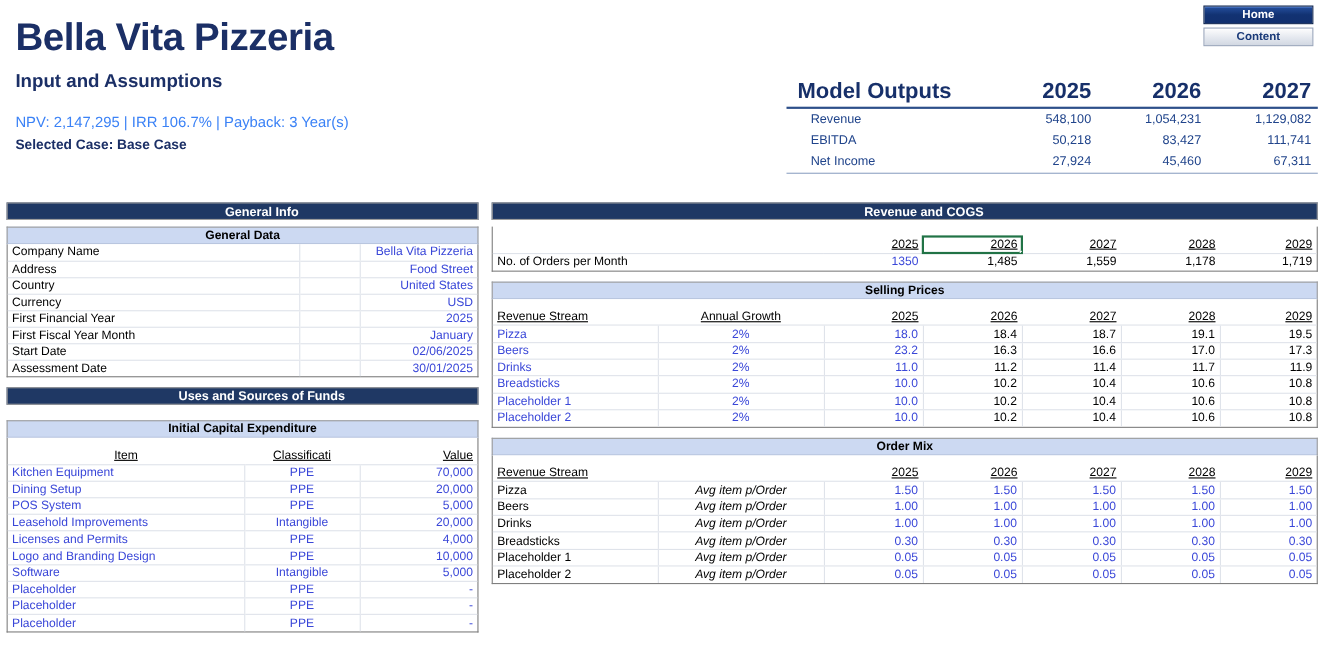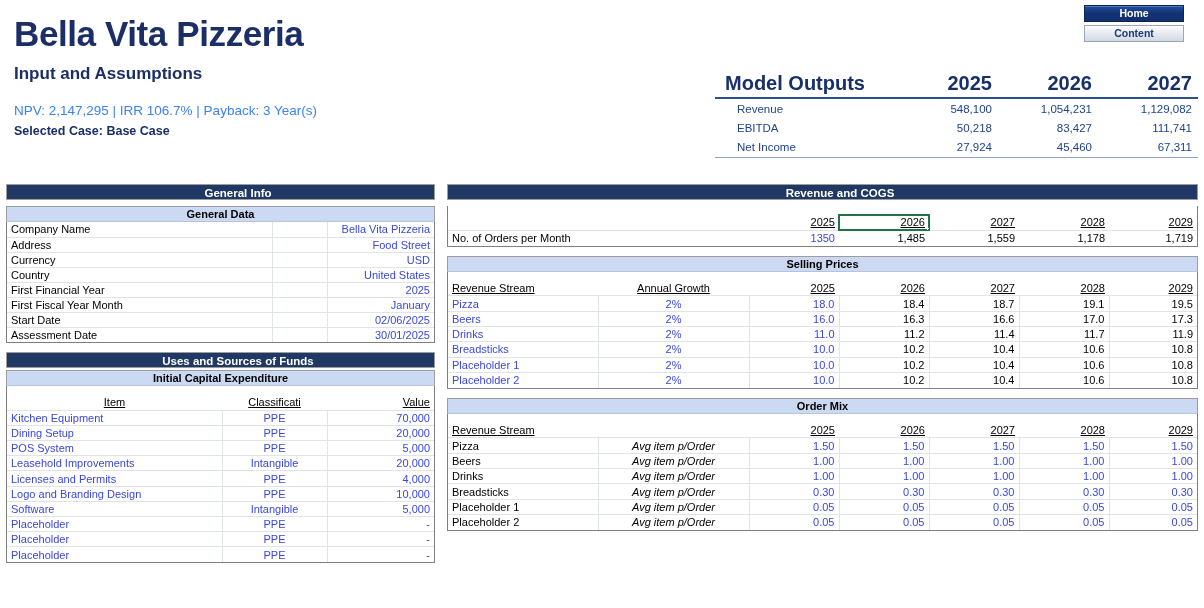--- a/index.html
+++ b/index.html
@@ -19,21 +19,21 @@
   .page {
     position: relative;
     width: 1204px;
     height: 608px;
   }
 
   
   .navbtns {
     position: absolute;
     top: 5px;
-    right: 20px;
+    right: 10px;
     width: 100px;
     display: flex;
     flex-direction: column;
     gap: 3px;
     z-index: 20;
   }
   .navbtn {
     height: 17px;
     line-height: 15px;
     text-align: center;
@@ -214,21 +214,21 @@
   .left-panel {
     position: absolute;
     left: 6px;
     top: 184px;
     width: 429px;
   }
   .gen-info-bar { width: 429px; }
   .gd-box { width: 429px; margin-top: 6px; }
   .gd-box table.grid td { height: 15px; }
   .uses-bar { width: 429px; margin-top: 9px; }
-  .capex-box { width: 429px; margin-top: 2px; }
+  .capex-box { width: 429px; margin-top: 14px; }
   .capex-box table.grid td { height: 15.2px; }
   .spacer-row td { height: 9px !important; border-bottom: none !important; }
 
   
   .right-panel {
     position: absolute;
     left: 447px;
     top: 184px;
     width: 751px;
   }
@@ -320,28 +320,28 @@
               <td class="l black">Company Name</td>
               <td class="vsep"></td>
               <td class="r blue vsep">Bella Vita Pizzeria</td>
             </tr>
             <tr>
               <td class="l black">Address</td>
               <td class="vsep"></td>
               <td class="r blue vsep">Food Street</td>
             </tr>
             <tr>
+              <td class="l black">Country</td>
+              <td class="vsep"></td>
+              <td class="r blue vsep">United States</td>
+            </tr>
+            <tr>
               <td class="l black">Currency</td>
               <td class="vsep"></td>
               <td class="r blue vsep">USD</td>
-            </tr>
-            <tr>
-              <td class="l black">Country</td>
-              <td class="vsep"></td>
-              <td class="r blue vsep">United States</td>
             </tr>
             <tr>
               <td class="l black">First Financial Year</td>
               <td class="vsep"></td>
               <td class="r blue vsep">2025</td>
             </tr>
             <tr>
               <td class="l black">First Fiscal Year Month</td>
               <td class="vsep"></td>
               <td class="r blue vsep">January</td>
@@ -523,21 +523,21 @@
               <td class="c blue vsep">2%</td>
               <td class="r blue vsep">18.0</td>
               <td class="r black vsep">18.4</td>
               <td class="r black vsep">18.7</td>
               <td class="r black vsep">19.1</td>
               <td class="r black vsep">19.5</td>
             </tr>
             <tr>
               <td class="l blue">Beers</td>
               <td class="c blue vsep">2%</td>
-              <td class="r blue vsep">16.0</td>
+              <td class="r blue vsep">23.2</td>
               <td class="r black vsep">16.3</td>
               <td class="r black vsep">16.6</td>
               <td class="r black vsep">17.0</td>
               <td class="r black vsep">17.3</td>
             </tr>
             <tr>
               <td class="l blue">Drinks</td>
               <td class="c blue vsep">2%</td>
               <td class="r blue vsep">11.0</td>
               <td class="r black vsep">11.2</td>

